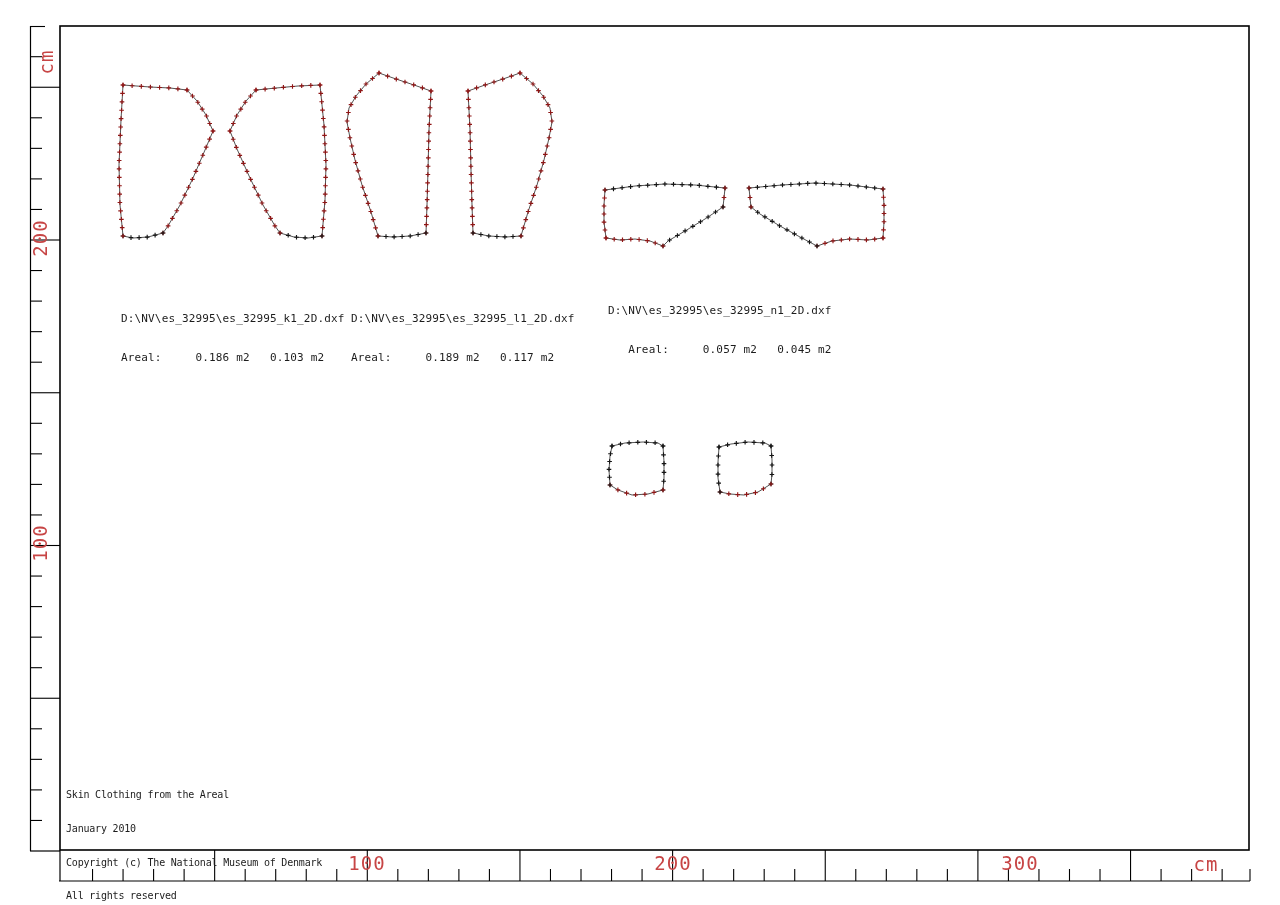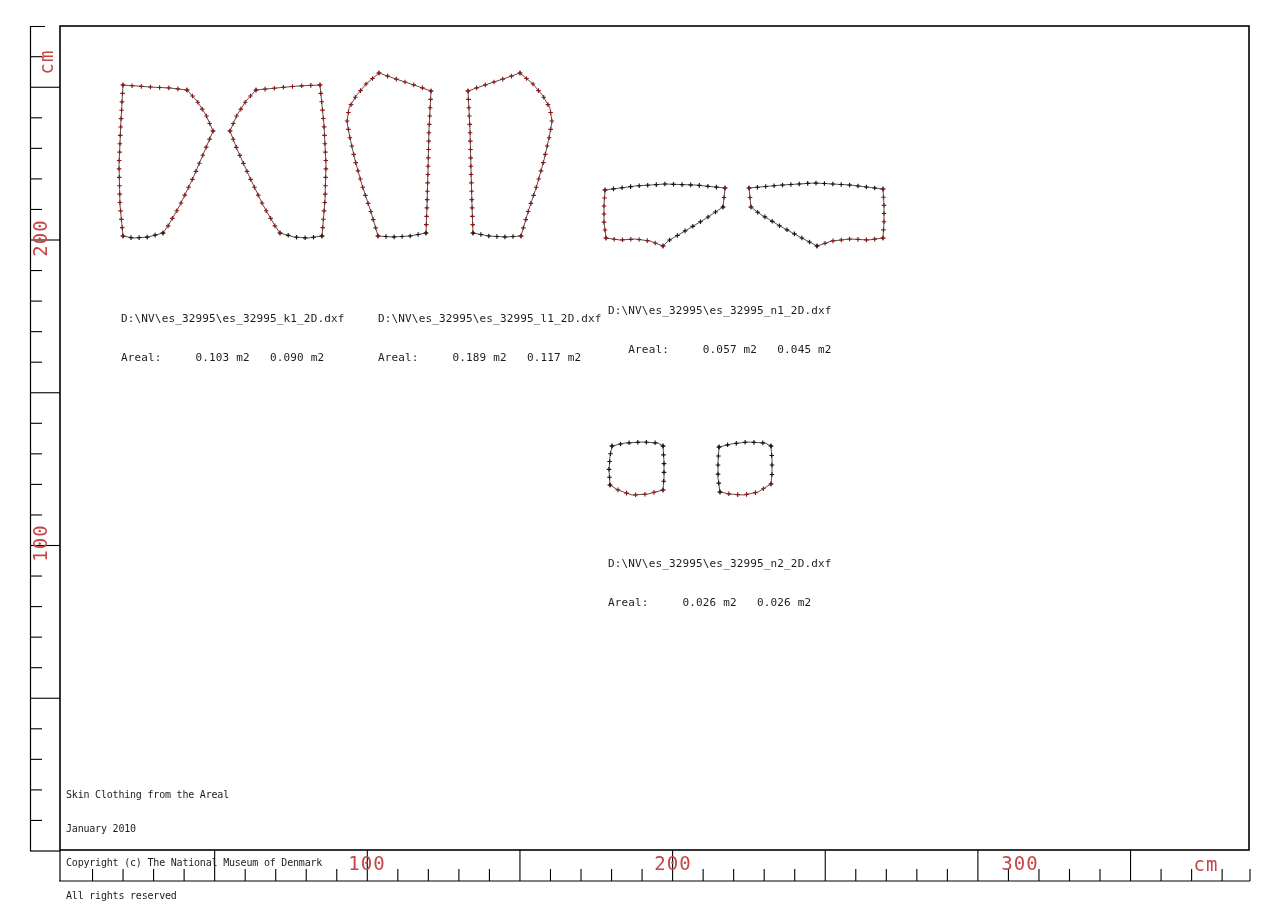--- a/index.html
+++ b/index.html
@@ -148,33 +148,29 @@
   <div class="txt rlabel vlabel" style="left:40px;top:238px;">200</div>
   <div class="txt rlabel vlabel" style="left:40px;top:543px;">100</div>
 
   <div class="txt rlabel hlabel" style="left:367px;top:863px;">100</div>
   <div class="txt rlabel hlabel" style="left:673px;top:863px;">200</div>
   <div class="txt rlabel hlabel" style="left:1020px;top:863px;">300</div>
   <div class="txt rlabel hlabel" style="left:1206px;top:864px;">cm</div>
 
   <div class="txt plabel" style="left:121px;top:286px;">
     <div>D:\NV\es_32995\es_32995_k1_2D.dxf</div>
-    <div>Areal:     0.103 m2   0.090 m2</div>
+    <div>Areal:     0.186 m2   0.103 m2</div>
   </div>
-  <div class="txt plabel" style="left:351px;top:286px;margin-left:27px;">
+  <div class="txt plabel" style="left:351px;top:286px;">
     <div>D:\NV\es_32995\es_32995_l1_2D.dxf</div>
     <div>Areal:     0.189 m2   0.117 m2</div>
   </div>
   <div class="txt plabel" style="left:608px;top:278px;text-align:right;">
     <div>D:\NV\es_32995\es_32995_n1_2D.dxf</div>
     <div>Areal:     0.057 m2   0.045 m2</div>
-  </div>
-  <div class="txt plabel" style="left:608px;top:531px;">
-    <div>D:\NV\es_32995\es_32995_n2_2D.dxf</div>
-    <div>Areal:     0.026 m2   0.026 m2</div>
   </div>
 
   <div class="txt footer" style="left:66px;top:767px;">
     <div>Skin Clothing from the Areal</div>
     <div>January 2010</div>
     <div>Copyright (c) The National Museum of Denmark</div>
     <div>All rights reserved</div>
     
     
     

